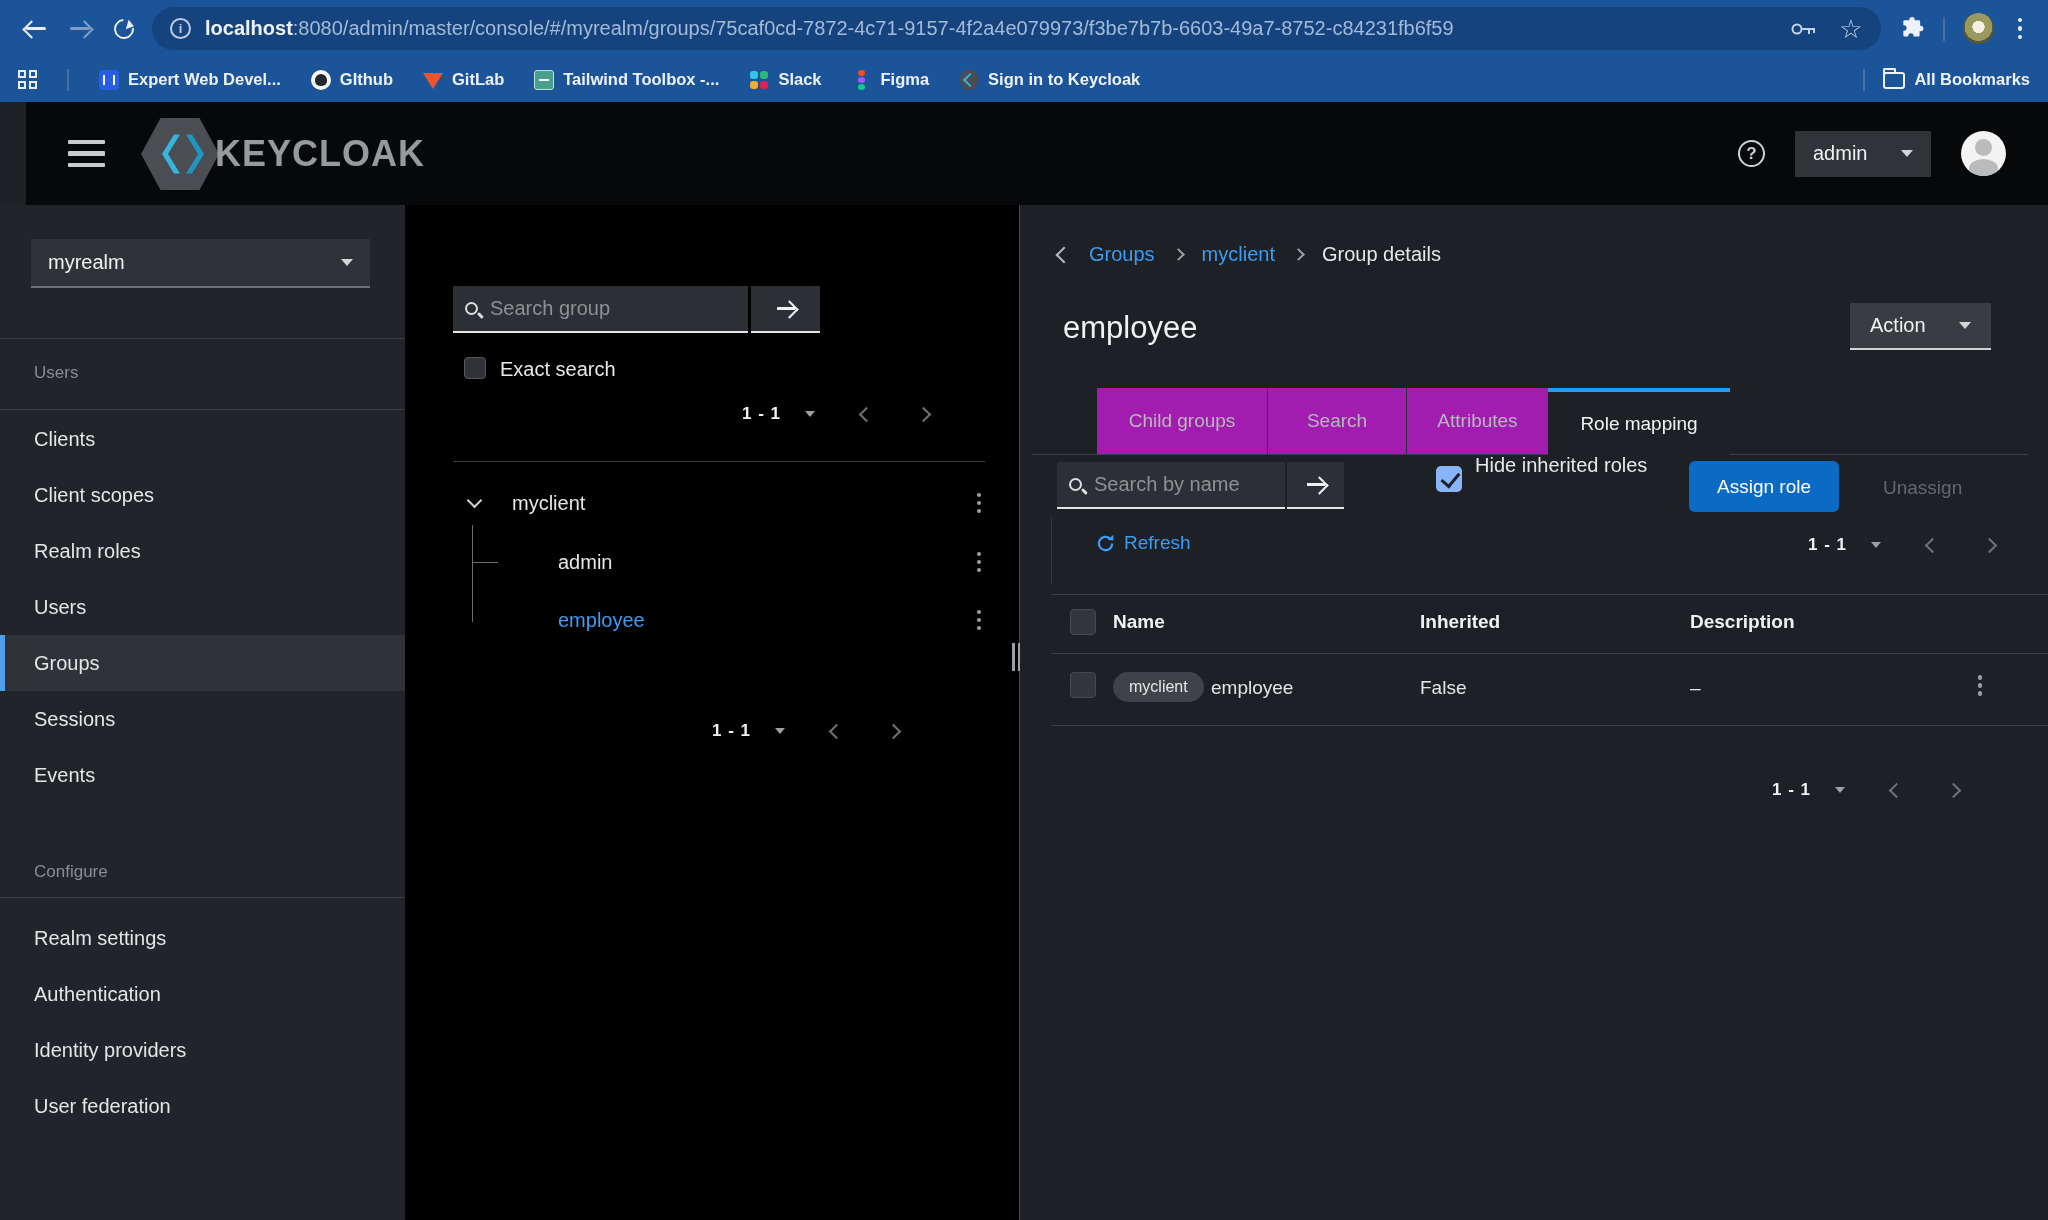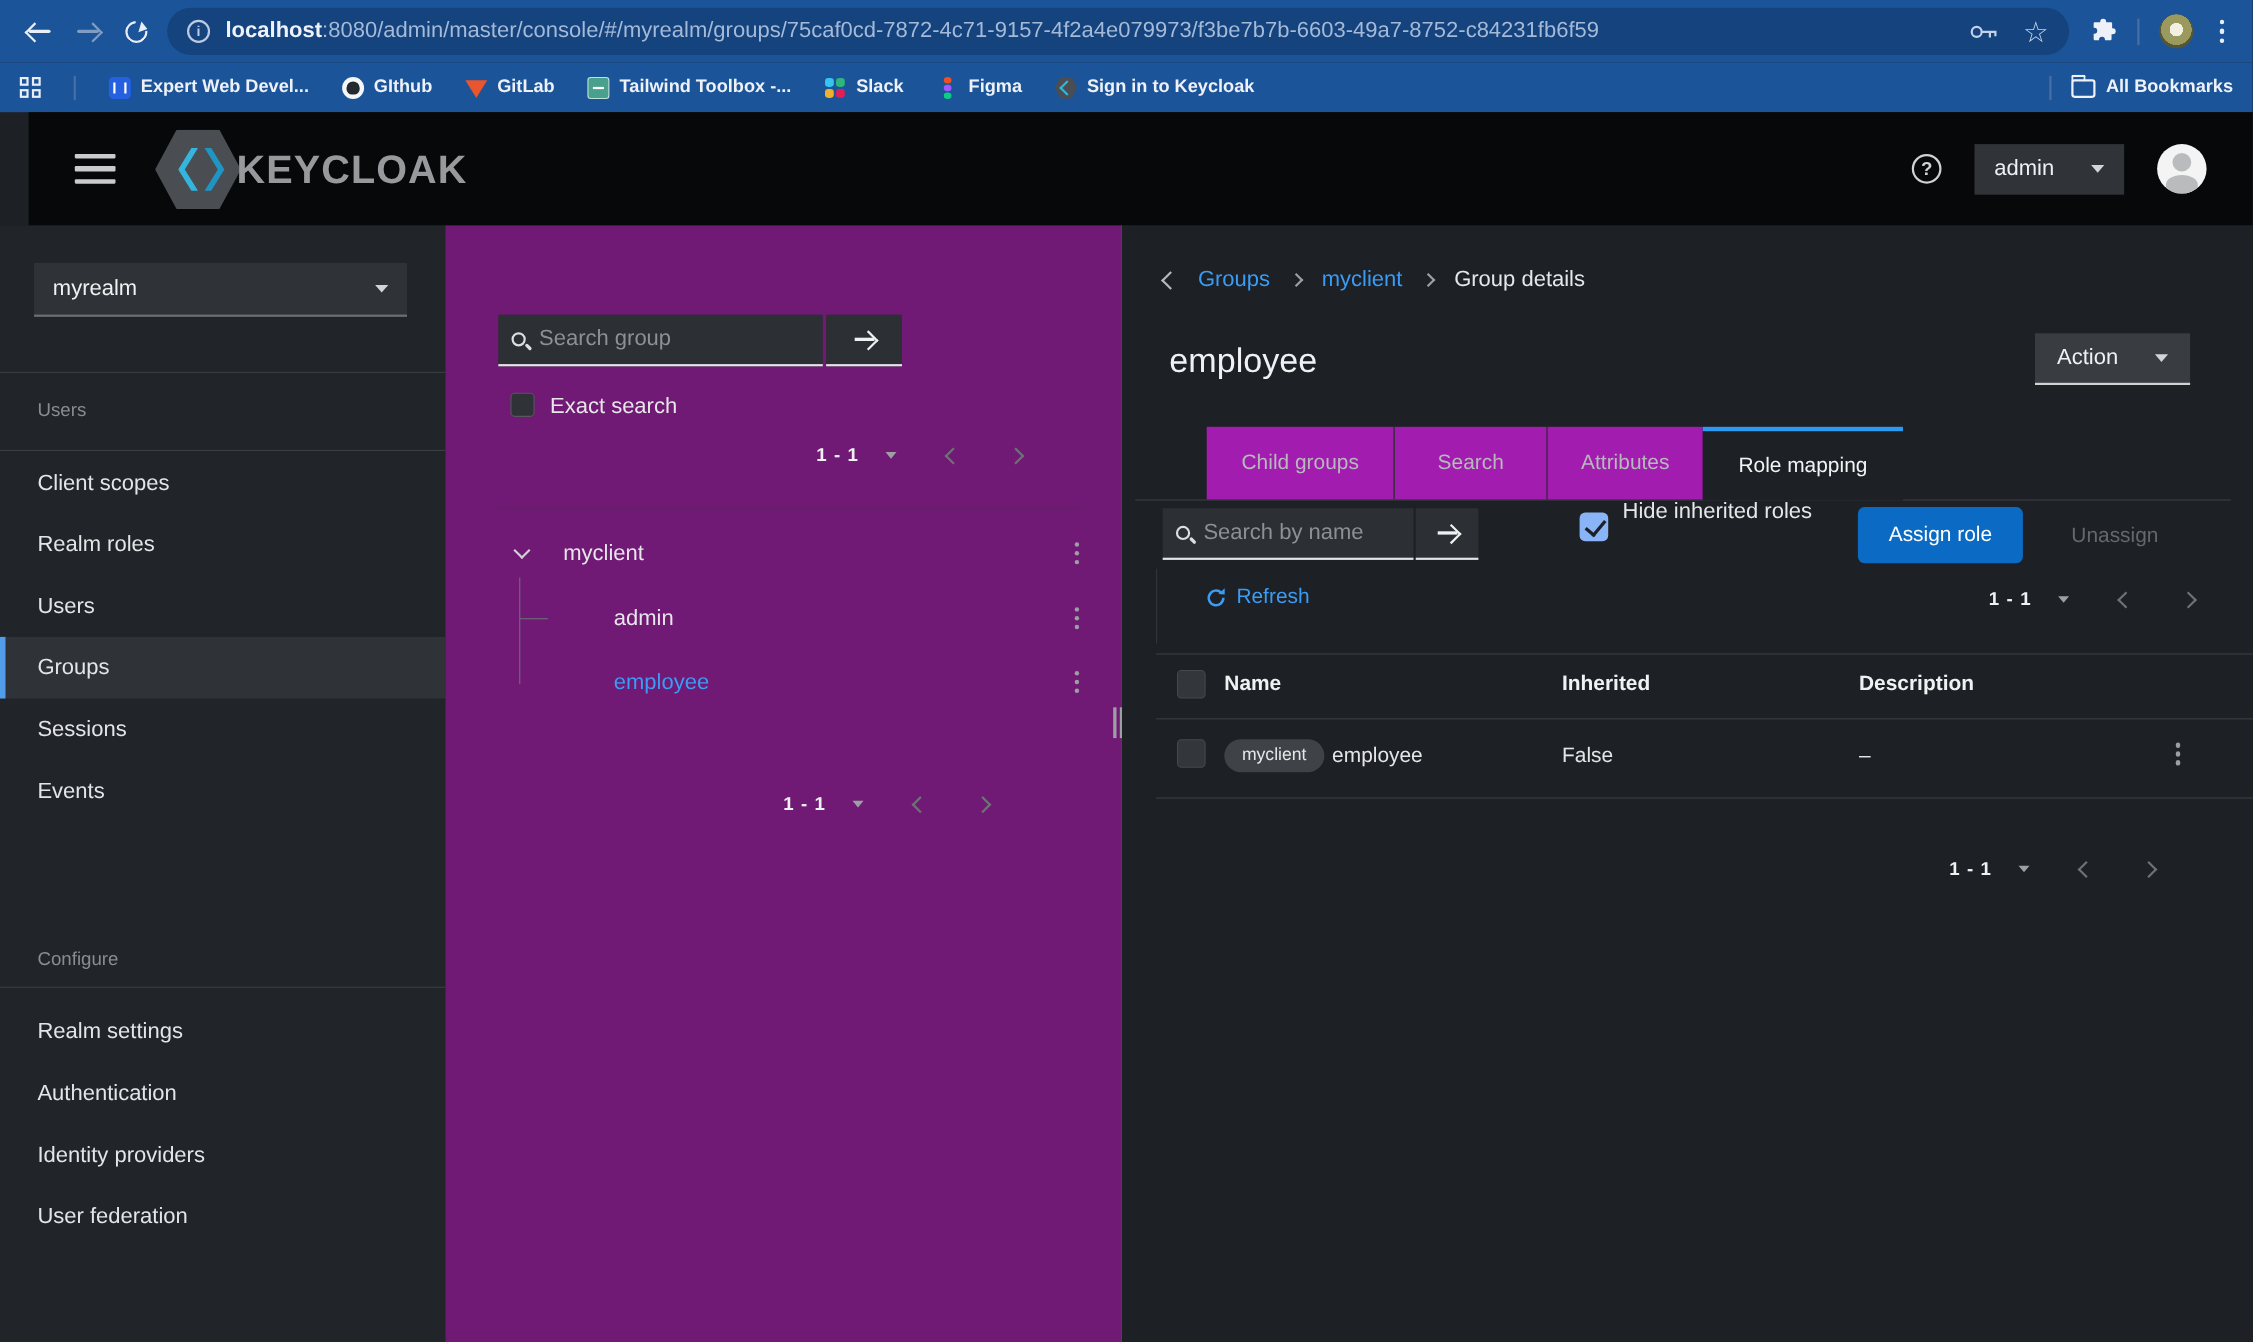--- a/index.html
+++ b/index.html
@@ -84,21 +84,21 @@
   .sidebar { width:405px; background:#212429; position:relative; flex:0 0 auto; }
   .realm-sel { position:absolute; left:31px; top:34px; width:339px; height:49px; background:#2f3237;
                border-bottom:2px solid #6c7073; display:flex; align-items:center; justify-content:space-between; padding:0 17px;
                color:#f0f1f2; font-size:20px; }
   .sb-div { position:absolute; left:0; right:0; height:1px; background:#3a3d41; }
   .sb-label { position:absolute; left:34px; color:#8a8d90; font-size:17px; }
   .nav { position:absolute; left:0; right:0; list-style:none; }
   .nav li { height:56px; display:flex; align-items:center; padding-left:34px; color:#e4e5e7; font-size:20px; cursor:pointer; }
   .nav li.sel { background:#2f3338; border-left:5px solid #519de9; padding-left:29px; }
 
-  .gpanel { width:615px; background:#701a75; position:relative; flex:0 0 auto; border-right:1px solid #44474b; }
+  .gpanel { width:615px; background:#000000; position:relative; flex:0 0 auto; border-right:1px solid #44474b; }
   .search-box { position:absolute; background:#2c2f33; border-bottom:2px solid #e3e4e5; display:flex; align-items:center; padding:0 12px; }
   .search-btn { position:absolute; background:#2c2f33; border-bottom:2px solid #e3e4e5; display:flex; align-items:center; justify-content:center; cursor:pointer; }
   .mag { width:13px; height:13px; border:2.6px solid #dcdee0; border-radius:50%; position:relative; flex:0 0 auto; }
   .mag::after { content:''; position:absolute; left:10px; top:10px; width:7px; height:2.6px; background:#dcdee0; transform:rotate(45deg); border-radius:2px; }
   .search-box input { background:transparent; border:none; outline:none; color:#e6e7e9; font-size:20px;
                       font-family:"Liberation Sans",sans-serif; margin-left:12px; width:100%; }
   .search-box input::placeholder { color:#8e9194; }
   .arrow-r { position:relative; width:18px; height:2.4px; background:#f0f1f2; }
   .arrow-r::after { content:''; position:absolute; right:-1px; top:-4.5px; width:11px; height:11px;
                     border-right:2.4px solid #f0f1f2; border-top:2.4px solid #f0f1f2; transform:rotate(45deg); }
@@ -269,20 +269,21 @@
 
   <aside class="sidebar">
     <div class="realm-sel">
       <span>myrealm</span>
       <span class="caret"></span>
     </div>
     <div class="sb-div" style="top:133px"></div>
     <div class="sb-label" style="top:158px">Users</div>
     <div class="sb-div" style="top:204px"></div>
     <ul class="nav" style="top:206px">
+      <li>Clients</li>
       <li>Client scopes</li>
       <li>Realm roles</li>
       <li>Users</li>
       <li class="sel">Groups</li>
       <li>Sessions</li>
       <li>Events</li>
     </ul>
     <div class="sb-label" style="top:657px">Configure</div>
     <div class="sb-div" style="top:692px"></div>
     <ul class="nav" style="top:705px">

